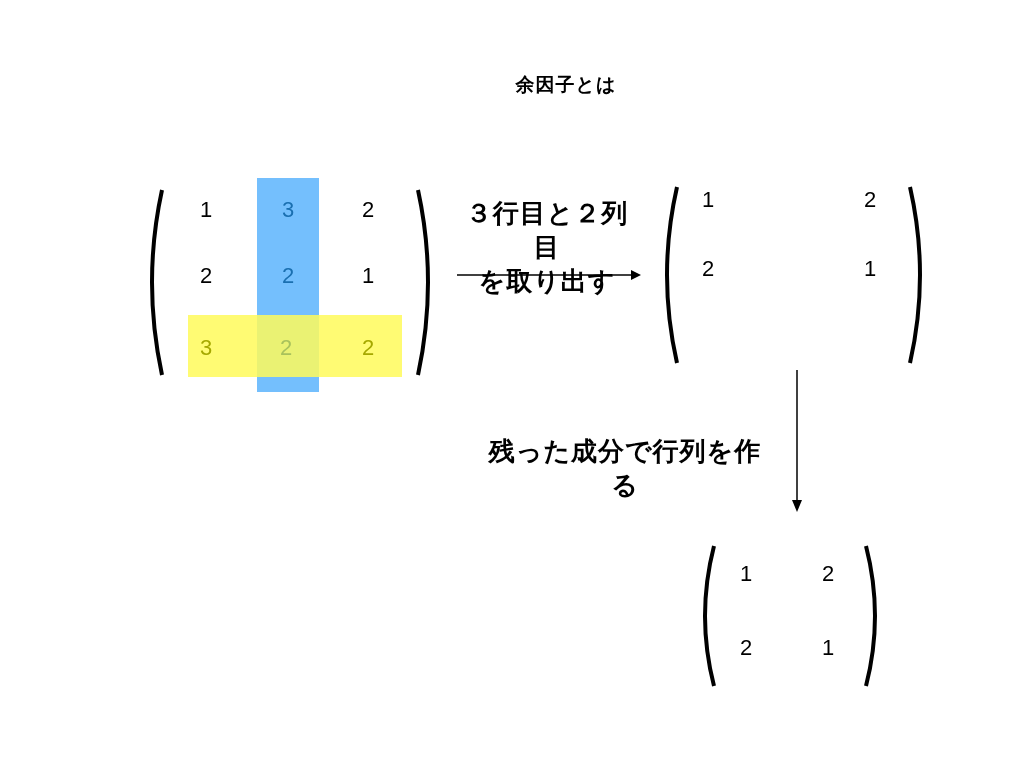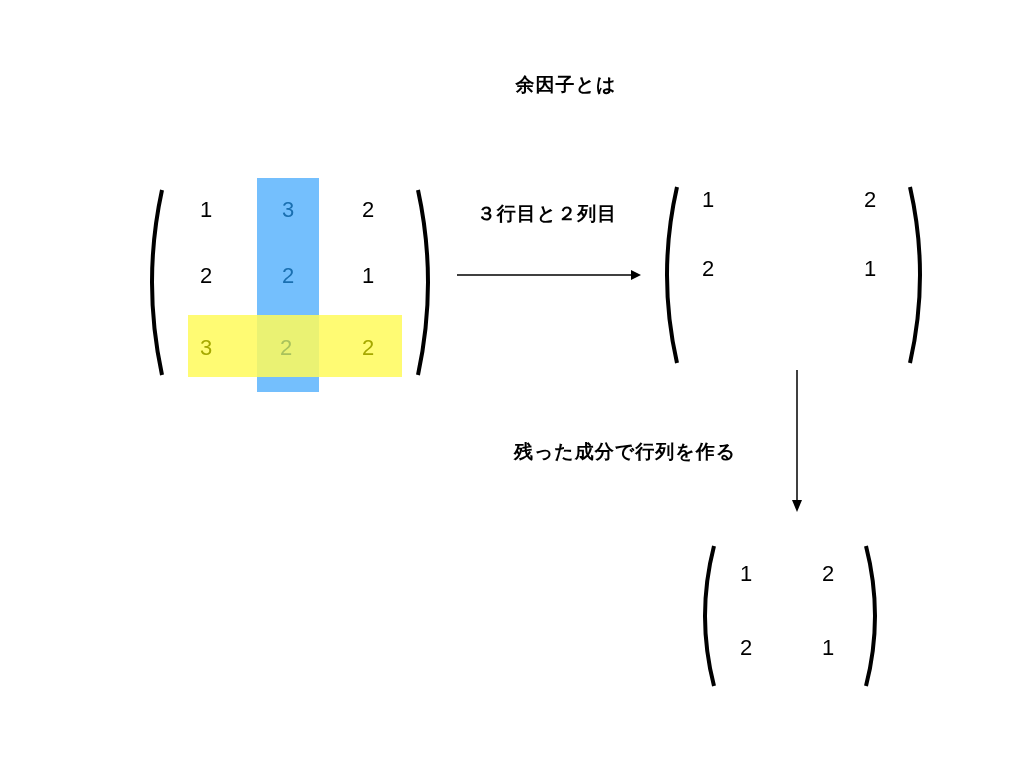--- a/index.html
+++ b/index.html
@@ -6,21 +6,21 @@
     body {
       width: 1024px; height: 768px; position: relative; overflow: hidden;
       background: #ffffff;
       font-family: "DejaVu Sans", "Liberation Sans", sans-serif;
       color: #000;
     }
     .abs { position: absolute; }
     .title { left: 0; width: 1132px; top: 72px; text-align: center; font-size: 19px; font-weight: bold; letter-spacing: 1px; }
     .num { position: absolute; font-size: 22px; width: 40px; text-align: center; line-height: 28px; font-family: "Liberation Sans", sans-serif; }
     .paren { position: absolute; }
-    .label { position: absolute; font-size: 19px; font-weight: bold; text-align: center; letter-spacing: 1px; line-height: 34px; }
+    .label { position: absolute; font-size: 26px; font-weight: bold; text-align: center; letter-spacing: 1px; line-height: 34px; }
     .hl-col { position: absolute; left: 257px; top: 178px; width: 62px; height: 214px; background: #74bffd; }
     .hl-row { position: absolute; left: 188px; top: 315px; width: 214px; height: 62px; background: rgba(255, 250, 90, 0.85); }
   </style>
 </head>
 <body>
 
 <div class="abs title">余因子とは</div>
 
 <div>
   <div class="hl-col"></div>
@@ -41,20 +41,21 @@
   <span class="num" style="left:268px;top:262px;color:#1a6fb0">2</span>
   <span class="num" style="left:348px;top:262px">1</span>
 
   <span class="num" style="left:186px;top:334px;color:#a6a800">3</span>
   <span class="num" style="left:266px;top:334px;color:#a9c25c">2</span>
   <span class="num" style="left:348px;top:334px;color:#a6a800">2</span>
 </div>
 
 <div class="label" style="left:462px;top:196px;width:170px">
   <div>３行目と２列目</div>
+  <div>を取り出す</div>
 </div>
 <svg class="abs" style="left:455px;top:268px" width="190" height="14">
   <line x1="2" y1="7" x2="178" y2="7" stroke="#000" stroke-width="1.5"></line>
   <polygon points="176,2 186,7 176,12" fill="#000"></polygon>
 </svg>
 
 <div>
   <svg class="paren" style="left:655px;top:183px" width="30" height="185">
     <path d="M22 4 Q2 92 22 180" stroke="#000" stroke-width="4" fill="none"></path>
   </svg>

